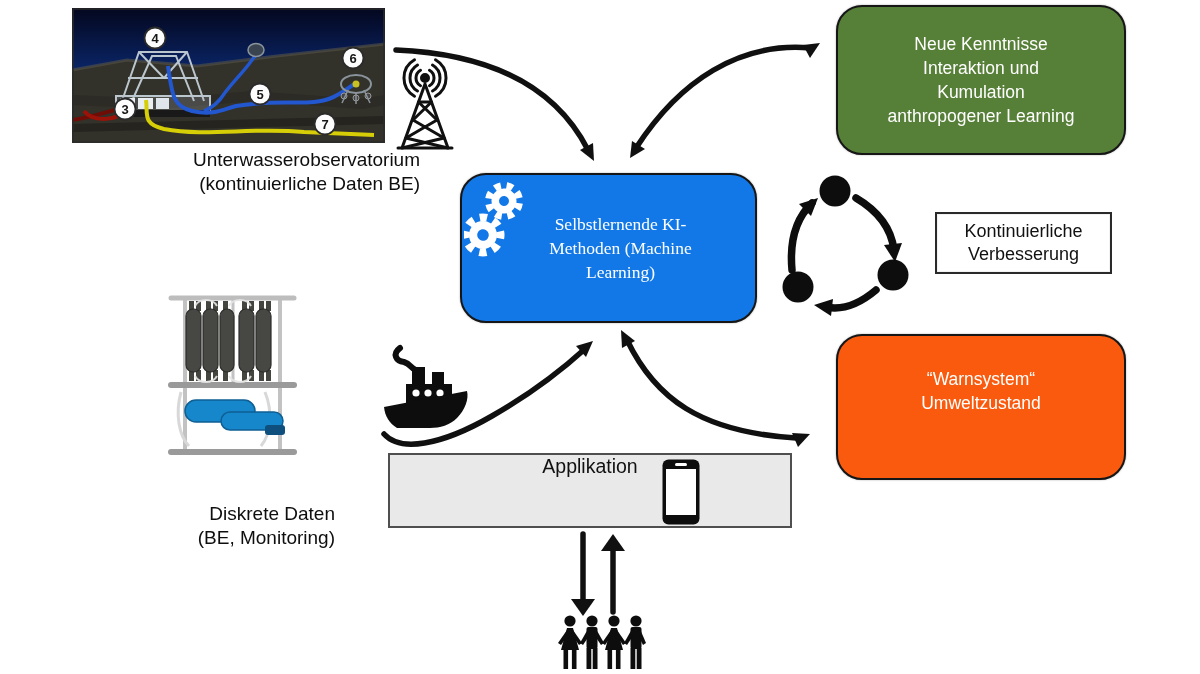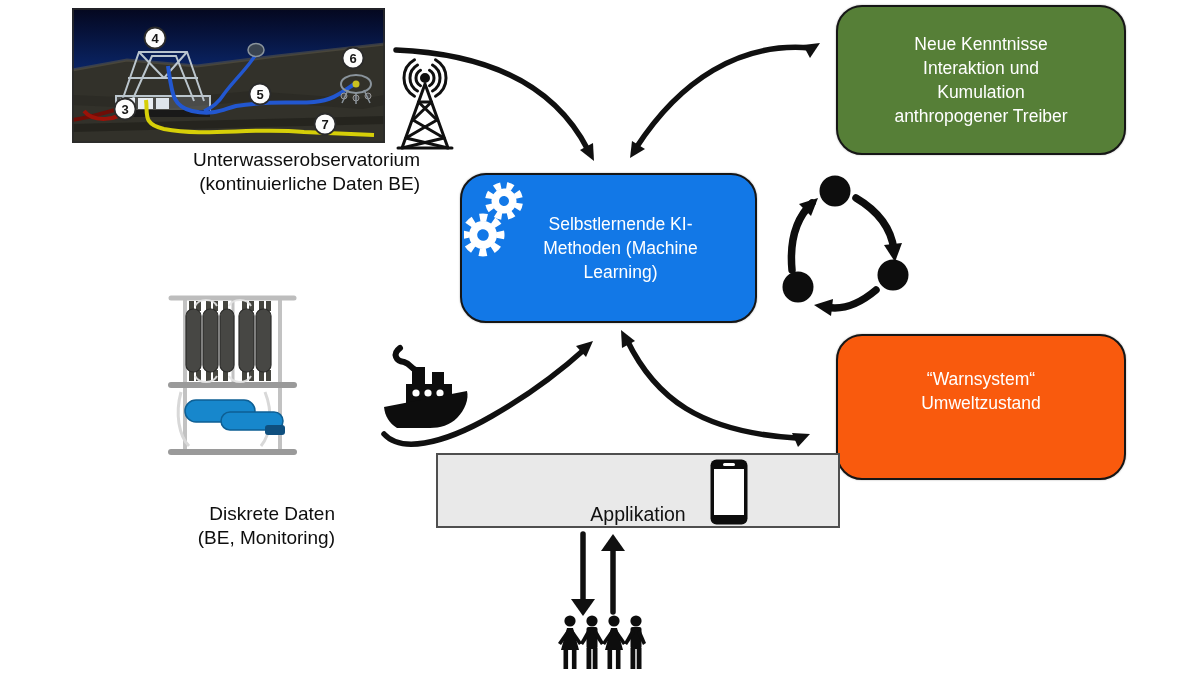--- a/index.html
+++ b/index.html
@@ -6,31 +6,31 @@
   #canvas{position:relative;width:1200px;height:674px;background:#fff;overflow:hidden;
           font-family:"Liberation Sans", sans-serif;color:#111;}
   .abs{position:absolute;}
   .pre{white-space:pre-line;}
   .caption{font-size:19px;line-height:1.24;text-align:right;color:#0e0e0e;}
   .rbox{position:absolute;display:flex;align-items:center;justify-content:center;
         text-align:center;border:2.5px solid #161616;border-radius:26px;
         box-shadow:0 0 2px rgba(0,0,0,.35);box-sizing:border-box;}
   .rbox .lbl{color:#fff;font-size:17.5px;line-height:1.38;}
   #ml-box{left:460px;top:173px;width:297px;height:150px;background:var(--ml-blue,#1278E7);
-          padding-left:32px;padding-right:8px;}
+          padding-left:32px;padding-right:8px;font-family:Liberation Serif, serif;}
   #knowledge-box{left:836px;top:5px;width:290px;height:150px;background:var(--knowledge-green,#567F37);}
   #warning-box{left:836px;top:334px;width:290px;height:146px;background:var(--warning-orange,#F95A0D);
                padding-bottom:32px;}
   #improvement-box{position:absolute;left:935px;top:212px;width:177px;height:62px;background:#fff;
         border:2px solid #2a2a2a;display:flex;align-items:center;justify-content:center;
         text-align:center;font-size:18px;line-height:1.28;box-sizing:border-box;
         box-shadow:0 0 0 1px #f2f2f2 inset;}
-  #application-box{position:absolute;left:436px;top:453px;width:404px;height:75px;
+  #application-box{position:absolute;left:388px;top:453px;width:404px;height:75px;
         background:var(--app-gray,#E9E9E9);border:2px solid #4f4f4f;box-sizing:border-box;
-        display:flex;align-items:flex-end;justify-content:center;font-size:19.5px;}
+        display:flex;align-items:flex-start;justify-content:center;font-size:19.5px;}
   svg{display:block;}
   .noptr{pointer-events:none;}
 </style>
 </head>
 <body>
 
 <div id="canvas">
 
   <svg class="abs" style="left:72px;top:8px;" width="313" height="135" viewBox="0 0 313 135">
     <defs>
@@ -125,41 +125,45 @@
     </svg>
     <span class="lbl pre">Selbstlernende KI-
 Methoden (Machine
 Learning)</span>
   </div>
 
   <div id="knowledge-box" class="rbox">
     <span class="lbl pre">Neue Kenntnisse
 Interaktion und
 Kumulation
-anthropogener Treiber</span>
+anthropogener Learning</span>
   </div>
 
   <svg class="abs" style="left:778px;top:170px;" width="140" height="158" viewBox="0 0 140 158">
     <g fill="#0d0d0d">
       <circle cx="57" cy="21" r="15.5"></circle>
       <circle cx="115" cy="105" r="15.5"></circle>
       <circle cx="20" cy="117" r="15.5"></circle>
     </g>
     <g stroke="#0d0d0d" stroke-width="7.5" fill="none" stroke-linecap="round">
       <path d="M 78 28 Q 112 48 116 80"></path>
       <path d="M 98 120 Q 72 142 48 137"></path>
       <path d="M 14 100 Q 10 56 34 33"></path>
     </g>
     <g fill="#0d0d0d">
       <polygon points="117,92 106,75 124,73"></polygon>
       <polygon points="36,135 55,129 53,146"></polygon>
       <polygon points="40,28 33,46 21,34"></polygon>
     </g>
   </svg>
 
+  <div id="improvement-box">
+    <span class="pre">Kontinuierliche
+Verbesserung</span>
+  </div>
 
   <div id="warning-box" class="rbox">
     <span class="lbl pre">“Warnsystem“
 Umweltzustand</span>
   </div>
 
   <svg class="abs" style="left:165px;top:288px;" width="135" height="172" viewBox="0 0 135 172">
     <g stroke="#c2c2c2" stroke-width="4" stroke-linecap="round">
       <path d="M20 10 L20 164 M115 10 L115 164"></path>
       <path d="M68 12 L68 95" stroke-width="3"></path>

